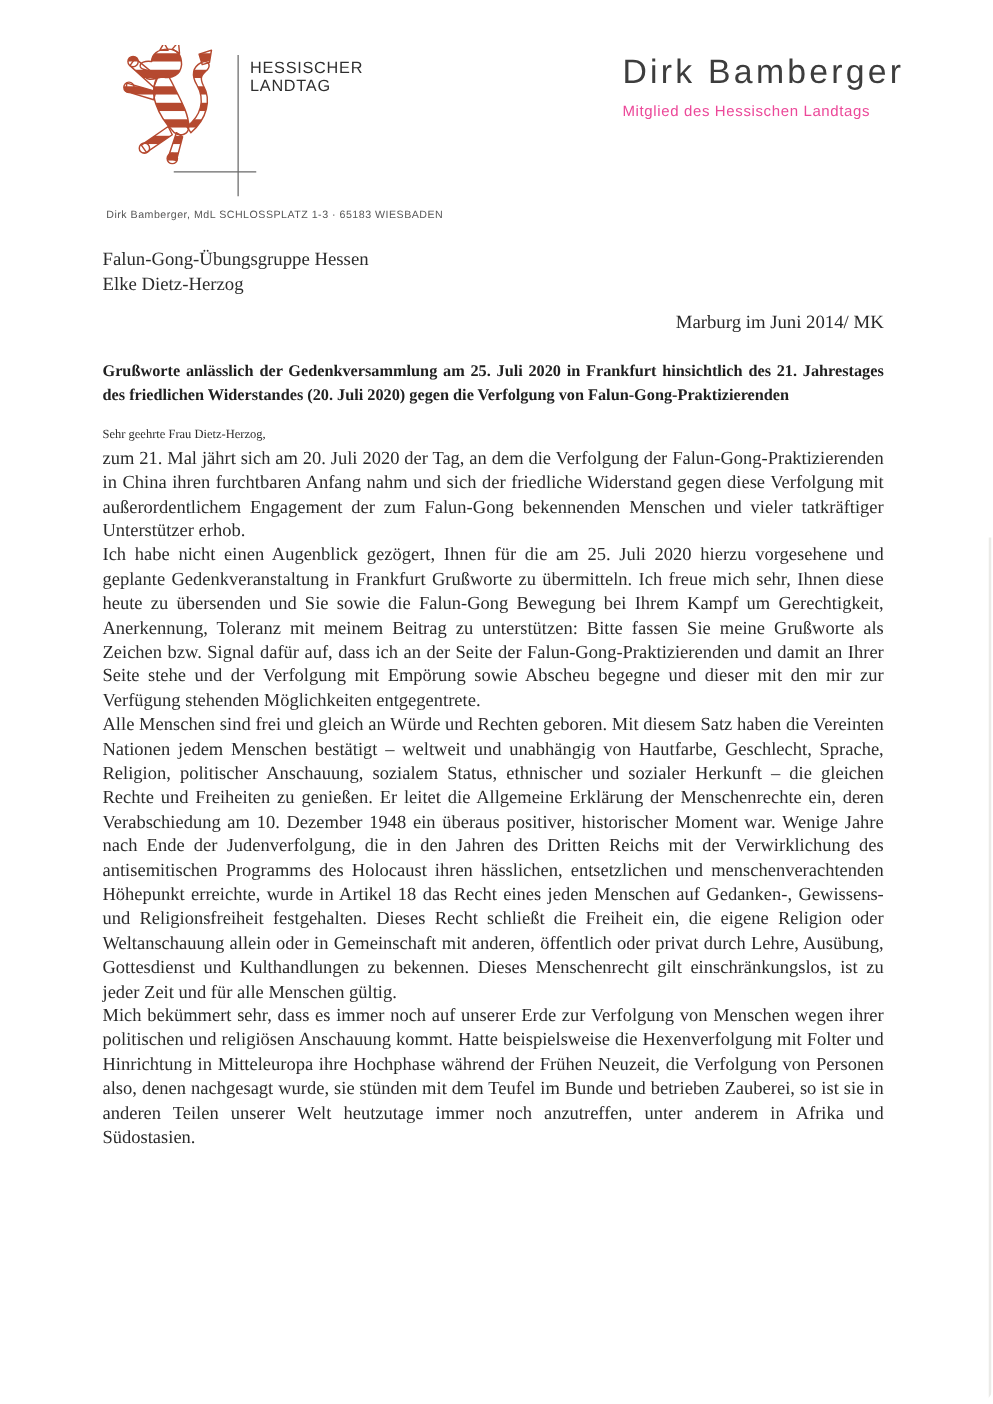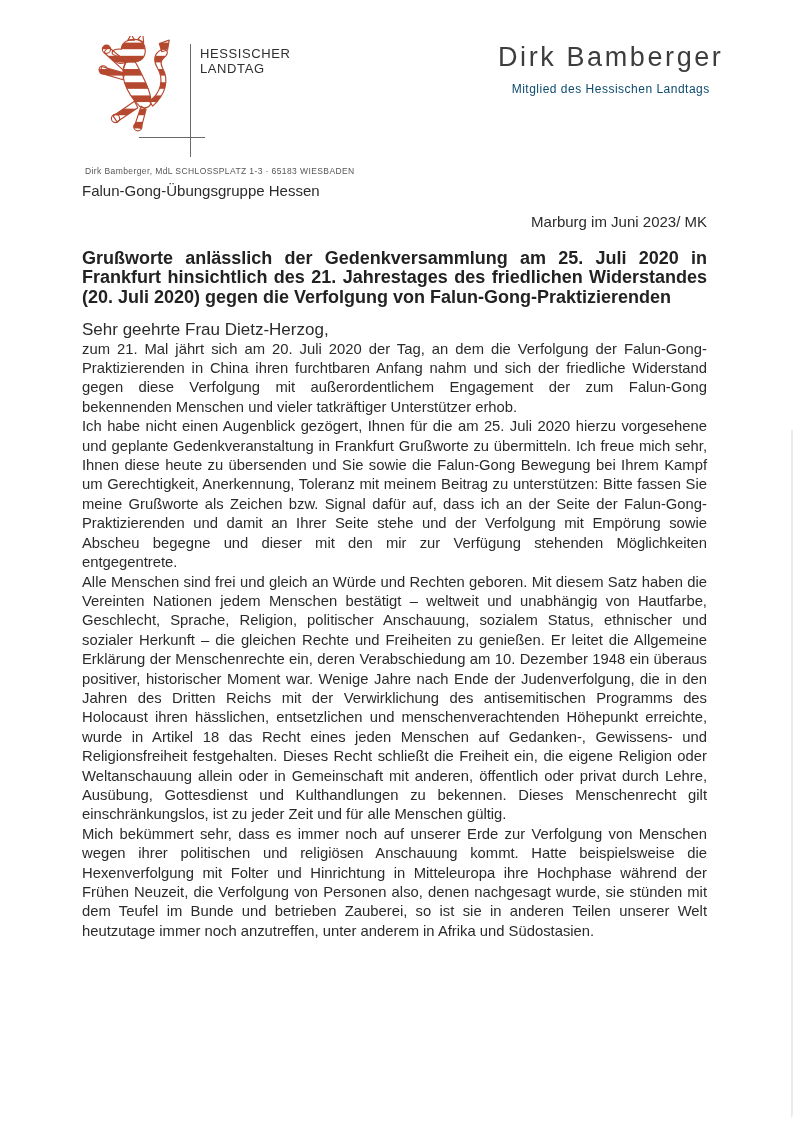--- a/index.html
+++ b/index.html
@@ -21,41 +21,41 @@
   .org-name{
     position:absolute;left:200px;top:46px;
     font-size:13px;line-height:15px;letter-spacing:0.6px;
     color:#2f2f2f;font-weight:500;
   }
   .name-block{position:absolute;left:498px;top:42px;}
   .mp-name{
     font-size:27px;letter-spacing:2.6px;font-weight:400;color:#3d3d3d;
   }
   .mp-subtitle{
-    margin-top:9px;font-size:12px;letter-spacing:0.5px;color:#0c4a6e;text-align:center;
+    margin-top:9px;font-size:12px;letter-spacing:0.5px;color:#ec4899;
   }
   .sender-line{
     position:absolute;left:85px;top:166px;
     font-size:8.5px;letter-spacing:0.4px;color:#555;
   }
   
-  .content{position:absolute;left:82px;top:181px;width:625px;}
+  .content{position:absolute;left:82px;top:199px;width:625px;font-family:Liberation Serif, serif;}
   .recipient-line{font-size:15px;line-height:19.5px;}
   .email-line{
     margin-top:14px;font-size:15px;line-height:19.5px;
     text-decoration:underline;text-underline-offset:3px;
   }
   .dateline{
     margin-top:11px;text-align:right;font-size:15px;line-height:19.5px;
   }
   .subject{
-    margin-top:18px;font-weight:700;font-size:18px;line-height:19.4px;
+    margin-top:18px;font-weight:700;font-size:13px;line-height:19.4px;
     text-align:justify;color:#222;
   }
-  .salutation{margin-top:13px;font-size:17px;line-height:19.4px;}
+  .salutation{margin-top:13px;font-size:10px;line-height:19.4px;}
   .para{
     margin-top:0;font-size:14.8px;line-height:19.4px;
     text-align:justify;
   }
   .scan-edge{position:absolute;right:1px;top:430px;bottom:0;width:2px;background:#ebebe8;}
 </style>
 </head>
 <body>
 
 <div class="page">
@@ -119,23 +119,24 @@
     <div class="mp-name">Dirk Bamberger</div>
     <div class="mp-subtitle">Mitglied des Hessischen Landtags</div>
   </div>
 
   <div class="sender-line">Dirk Bamberger, MdL SCHLOSSPLATZ 1-3 · 65183 WIESBADEN</div>
 
   <div class="content">
 
     <div>
       <div class="recipient-line">Falun-Gong-Übungsgruppe Hessen</div>
+      <div class="recipient-line">Elke Dietz-Herzog</div>
     </div>
 
-    <div class="dateline">Marburg im Juni 2023/ MK</div>
+    <div class="dateline">Marburg im Juni 2014/ MK</div>
 
     <div class="subject">Grußworte anlässlich der Gedenkversammlung am 25. Juli 2020 in Frankfurt hinsichtlich des 21. Jahrestages des friedlichen Widerstandes (20. Juli 2020) gegen die Verfolgung von Falun-Gong-Praktizierenden</div>
 
     <div class="salutation">Sehr geehrte Frau Dietz-Herzog,</div>
 
     <div class="para">zum 21. Mal jährt sich am 20. Juli 2020 der Tag, an dem die Verfolgung der Falun-Gong-Praktizierenden in China ihren furchtbaren Anfang nahm und sich der friedliche Widerstand gegen diese Verfolgung mit außerordentlichem Engagement der zum Falun-Gong bekennenden Menschen und vieler tatkräftiger Unterstützer erhob.</div>
     <div class="para">Ich habe nicht einen Augenblick gezögert, Ihnen für die am 25. Juli 2020 hierzu vorgesehene und geplante Gedenkveranstaltung in Frankfurt Grußworte zu übermitteln. Ich freue mich sehr, Ihnen diese heute zu übersenden und Sie sowie die Falun-Gong Bewegung bei Ihrem Kampf um Gerechtigkeit, Anerkennung, Toleranz mit meinem Beitrag zu unterstützen: Bitte fassen Sie meine Grußworte als Zeichen bzw. Signal dafür auf, dass ich an der Seite der Falun-Gong-Praktizierenden und damit an Ihrer Seite stehe und der Verfolgung mit Empörung sowie Abscheu begegne und dieser mit den mir zur Verfügung stehenden Möglichkeiten entgegentrete.</div>
     <div class="para">Alle Menschen sind frei und gleich an Würde und Rechten geboren. Mit diesem Satz haben die Vereinten Nationen jedem Menschen bestätigt – weltweit und unabhängig von Hautfarbe, Geschlecht, Sprache, Religion, politischer Anschauung, sozialem Status, ethnischer und sozialer Herkunft – die gleichen Rechte und Freiheiten zu genießen. Er leitet die Allgemeine Erklärung der Menschenrechte ein, deren Verabschiedung am 10. Dezember 1948 ein überaus positiver, historischer Moment war. Wenige Jahre nach Ende der Judenverfolgung, die in den Jahren des Dritten Reichs mit der Verwirklichung des antisemitischen Programms des Holocaust ihren hässlichen, entsetzlichen und menschenverachtenden Höhepunkt erreichte, wurde in Artikel 18 das Recht eines jeden Menschen auf Gedanken-, Gewissens- und Religionsfreiheit festgehalten. Dieses Recht schließt die Freiheit ein, die eigene Religion oder Weltanschauung allein oder in Gemeinschaft mit anderen, öffentlich oder privat durch Lehre, Ausübung, Gottesdienst und Kulthandlungen zu bekennen. Dieses Menschenrecht gilt einschränkungslos, ist zu jeder Zeit und für alle Menschen gültig.</div>
     <div class="para">Mich bekümmert sehr, dass es immer noch auf unserer Erde zur Verfolgung von Menschen wegen ihrer politischen und religiösen Anschauung kommt. Hatte beispielsweise die Hexenverfolgung mit Folter und Hinrichtung in Mitteleuropa ihre Hochphase während der Frühen Neuzeit, die Verfolgung von Personen also, denen nachgesagt wurde, sie stünden mit dem Teufel im Bunde und betrieben Zauberei, so ist sie in anderen Teilen unserer Welt heutzutage immer noch anzutreffen, unter anderem in Afrika und Südostasien.</div>
 

